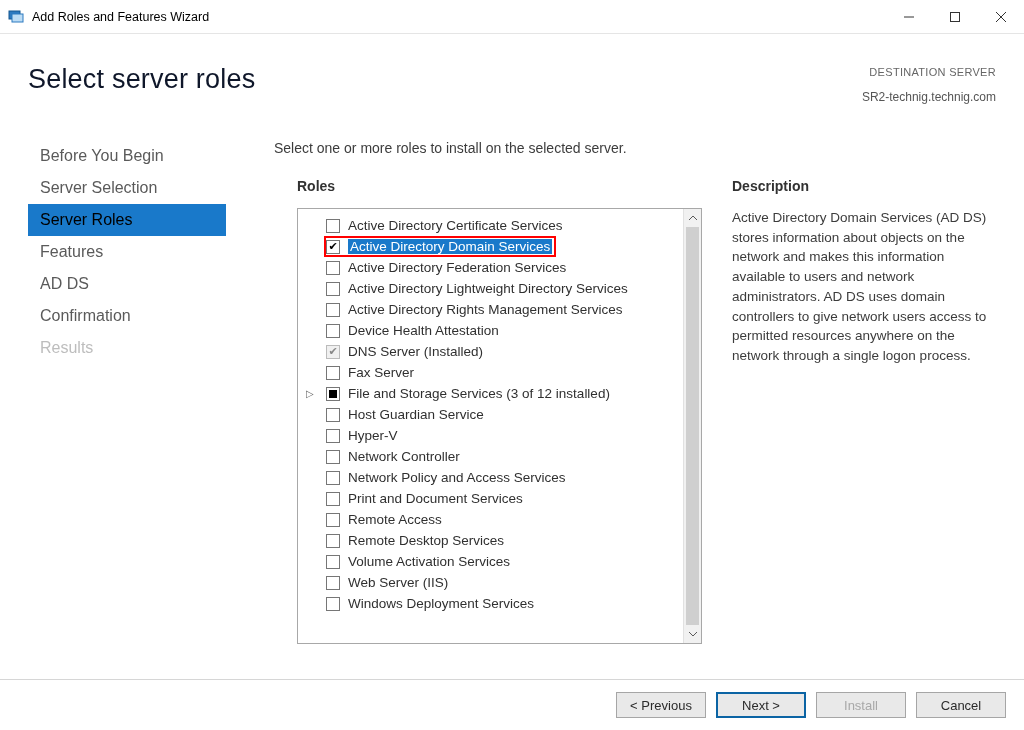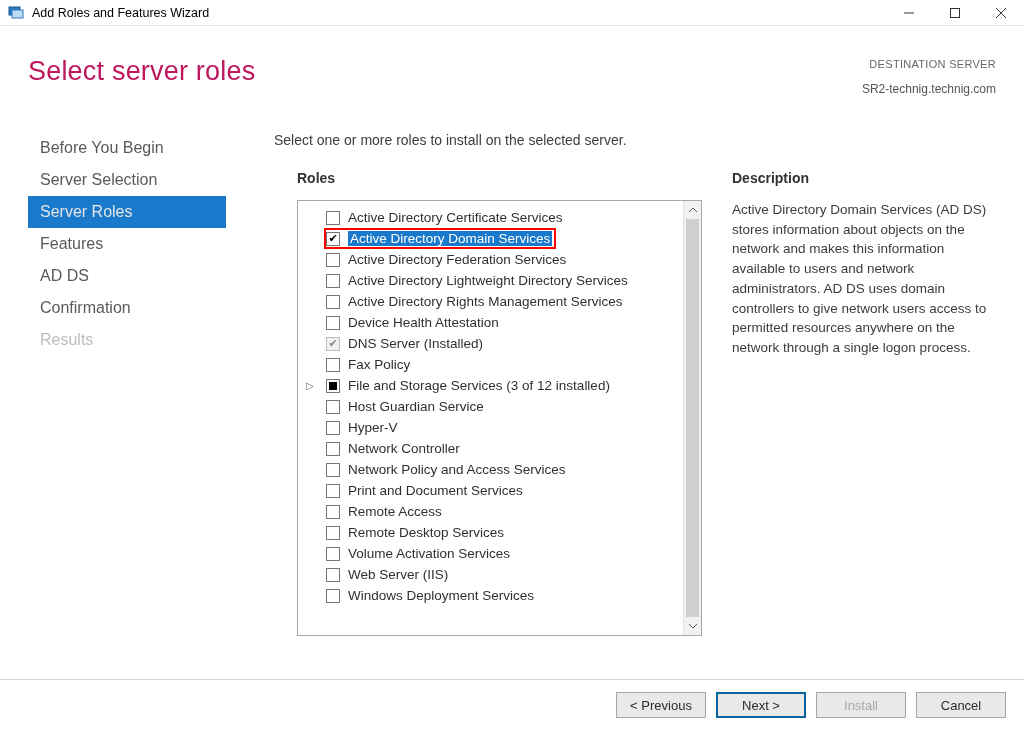--- a/index.html
+++ b/index.html
@@ -6,21 +6,21 @@
     body {
       font-family: "Segoe UI", Tahoma, sans-serif;
       font-size: 13px;
       color: #323232;
       background: #fff;
       width: 1024px;
       height: 730px;
       overflow: hidden;
     }
     .titlebar {
-      height: 26px;
+      height: 34px;
       display: flex;
       align-items: center;
       padding-left: 8px;
       border-bottom: 1px solid #e5e5e5;
     }
     .titlebar-icon {
       width: 16px;
       height: 16px;
       margin-right: 8px;
     }
@@ -47,21 +47,21 @@
       padding: 30px 28px 0 28px;
     }
     .header-row {
       display: flex;
       justify-content: space-between;
       align-items: flex-start;
     }
     .page-title {
       font-size: 27px;
       font-weight: 300;
-      color: #be185d;
+      color: #0f172a;
       letter-spacing: 0.2px;
     }
     .dest-block {
       text-align: right;
       font-size: 12px;
       color: #666;
       margin-top: 2px;
     }
     .dest-label { font-size: 11px; letter-spacing: 0.3px; color:#666; }
     .dest-value { color: #555; margin-top: 12px; }
@@ -77,21 +77,21 @@
       padding-top: 0;
     }
     .side-item {
       font-size: 16px;
       color: #5a5a5a;
       padding: 7px 14px 7px 12px;
       cursor: pointer;
     }
     .side-item.selected {
       background: #1979ca;
-      color: #e5e5e5;
+      color: #000000;
     }
     .side-item.disabled {
       color: #bdbdbd;
       cursor: default;
     }
 
     .main {
       flex: 1;
       padding-left: 48px;
       padding-right: 0;
@@ -321,21 +321,21 @@
                 <div class="role-row">
                   <span class="chk"></span>
                   <span class="role-label">Device Health Attestation</span>
                 </div>
                 <div class="role-row">
                   <span class="chk checked disabled"></span>
                   <span class="role-label">DNS Server (Installed)</span>
                 </div>
                 <div class="role-row">
                   <span class="chk"></span>
-                  <span class="role-label">Fax Policy</span>
+                  <span class="role-label">Fax Server</span>
                 </div>
                 <div class="role-row">
                   <span class="expand">▷</span>
                   <span class="chk indeterminate"></span>
                   <span class="role-label">File and Storage Services (3 of 12 installed)</span>
                 </div>
                 <div class="role-row">
                   <span class="chk"></span>
                   <span class="role-label">Host Guardian Service</span>
                 </div>

